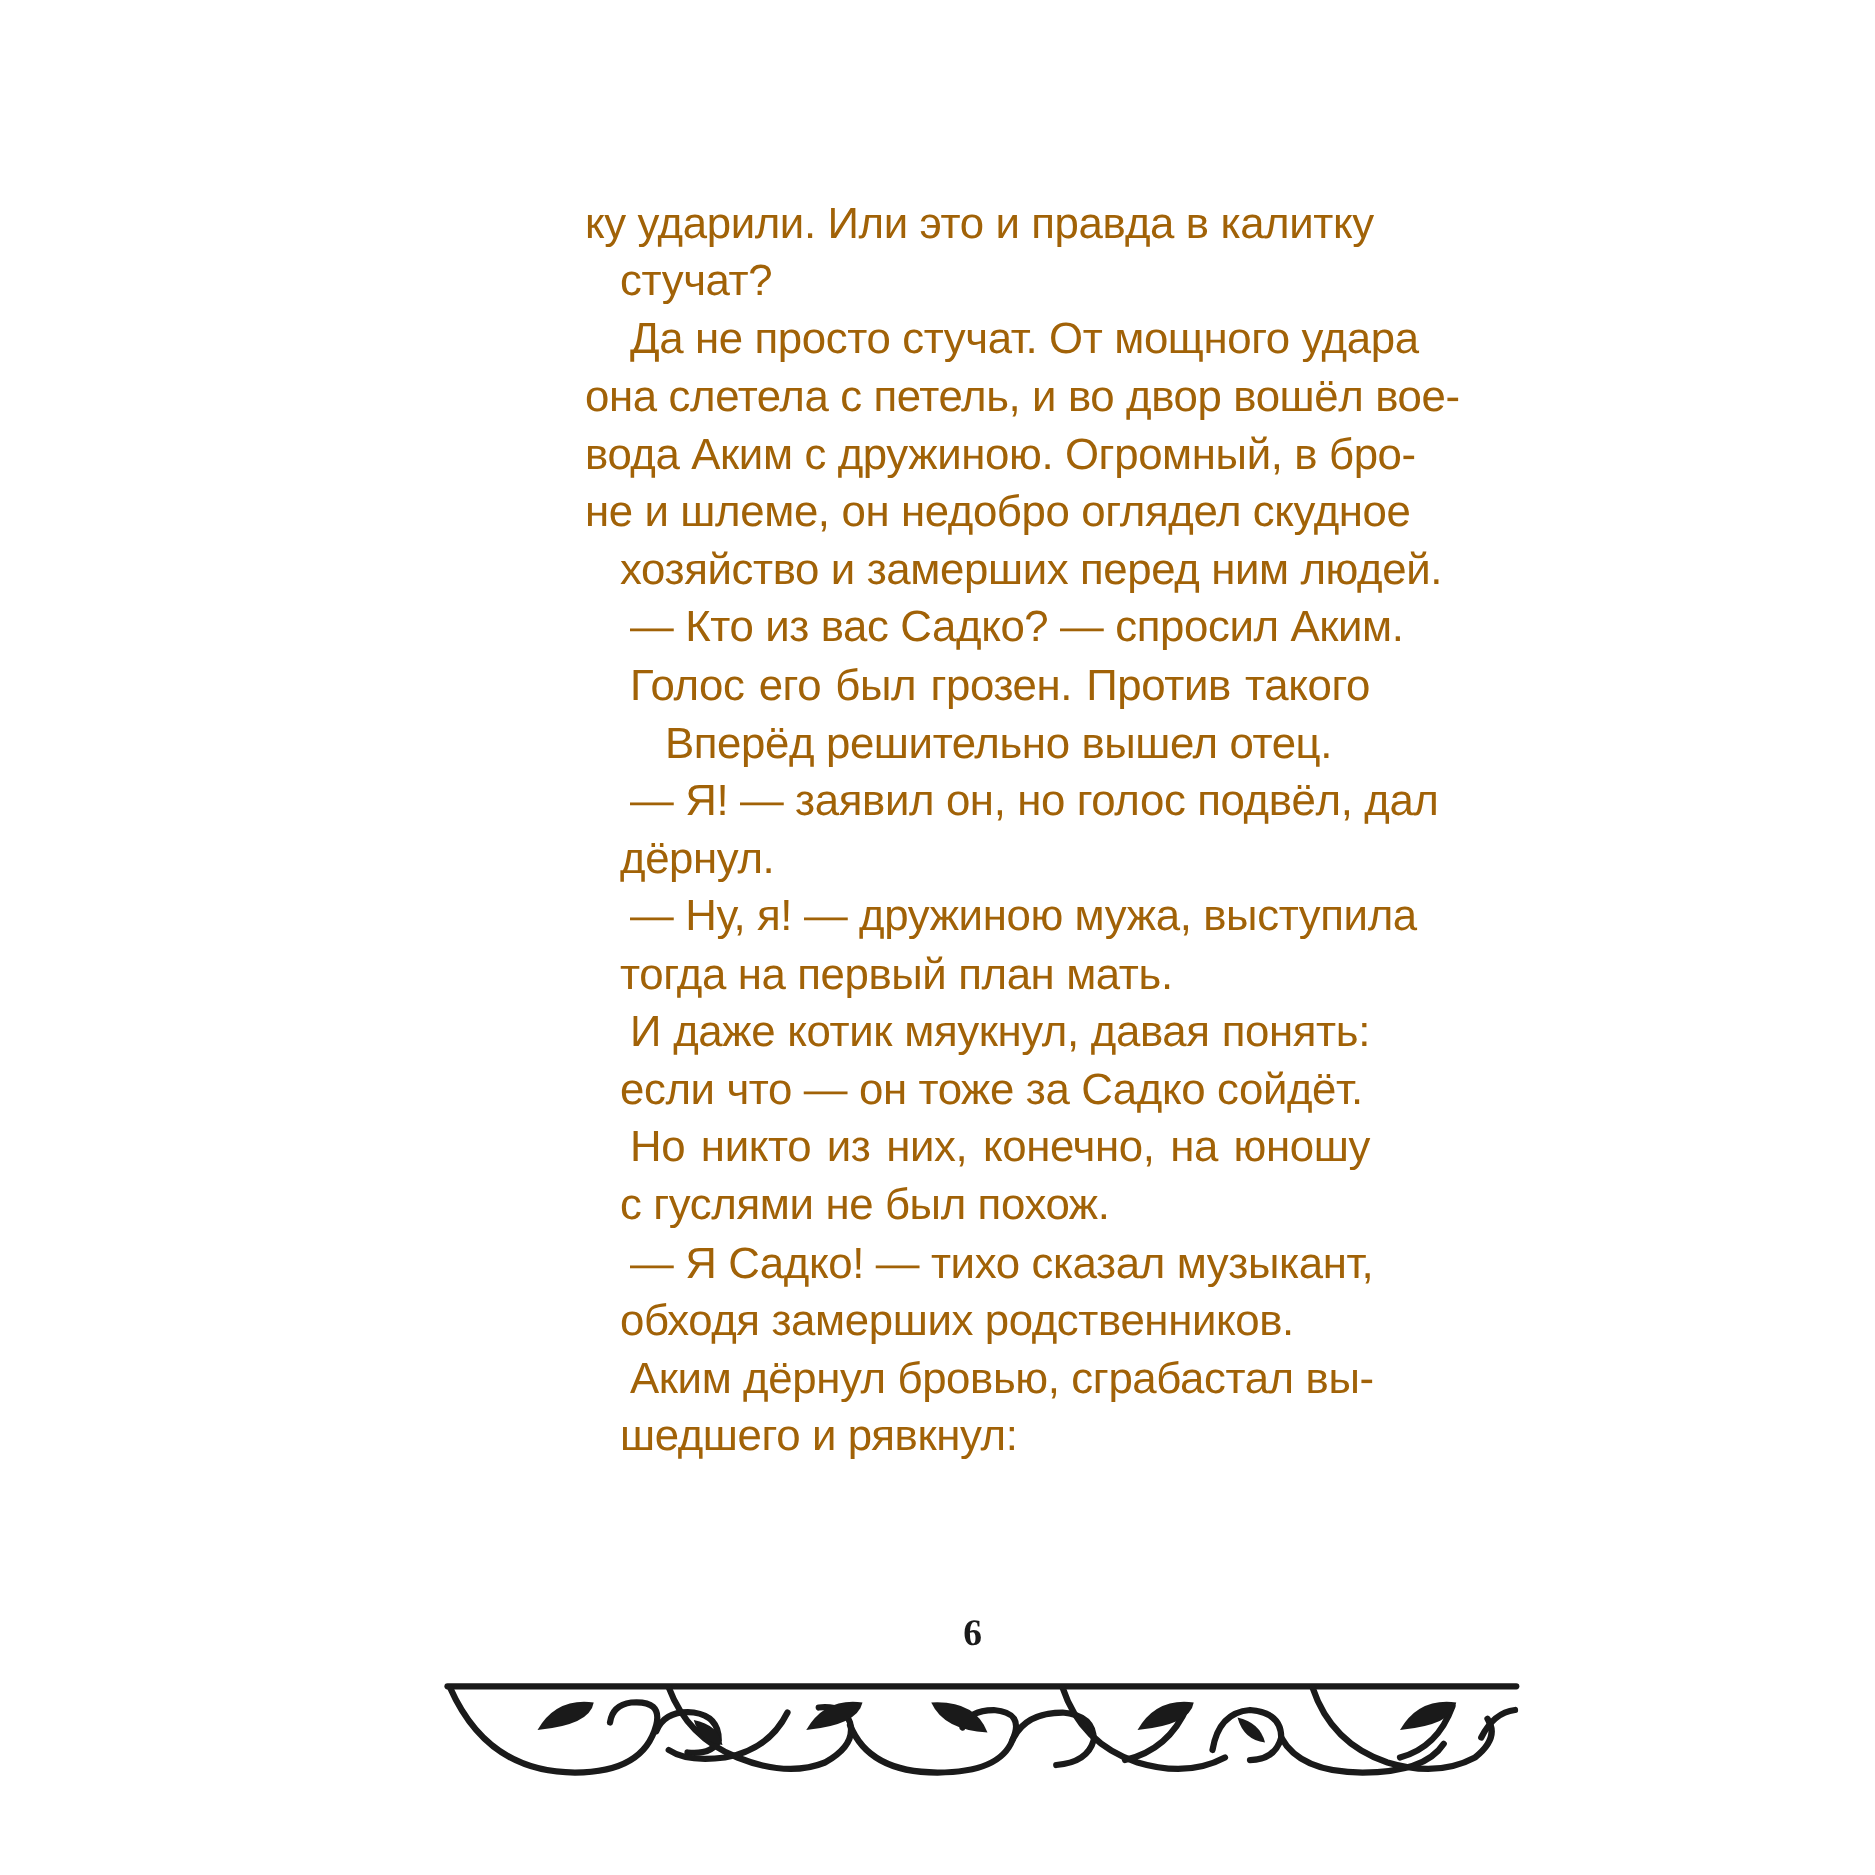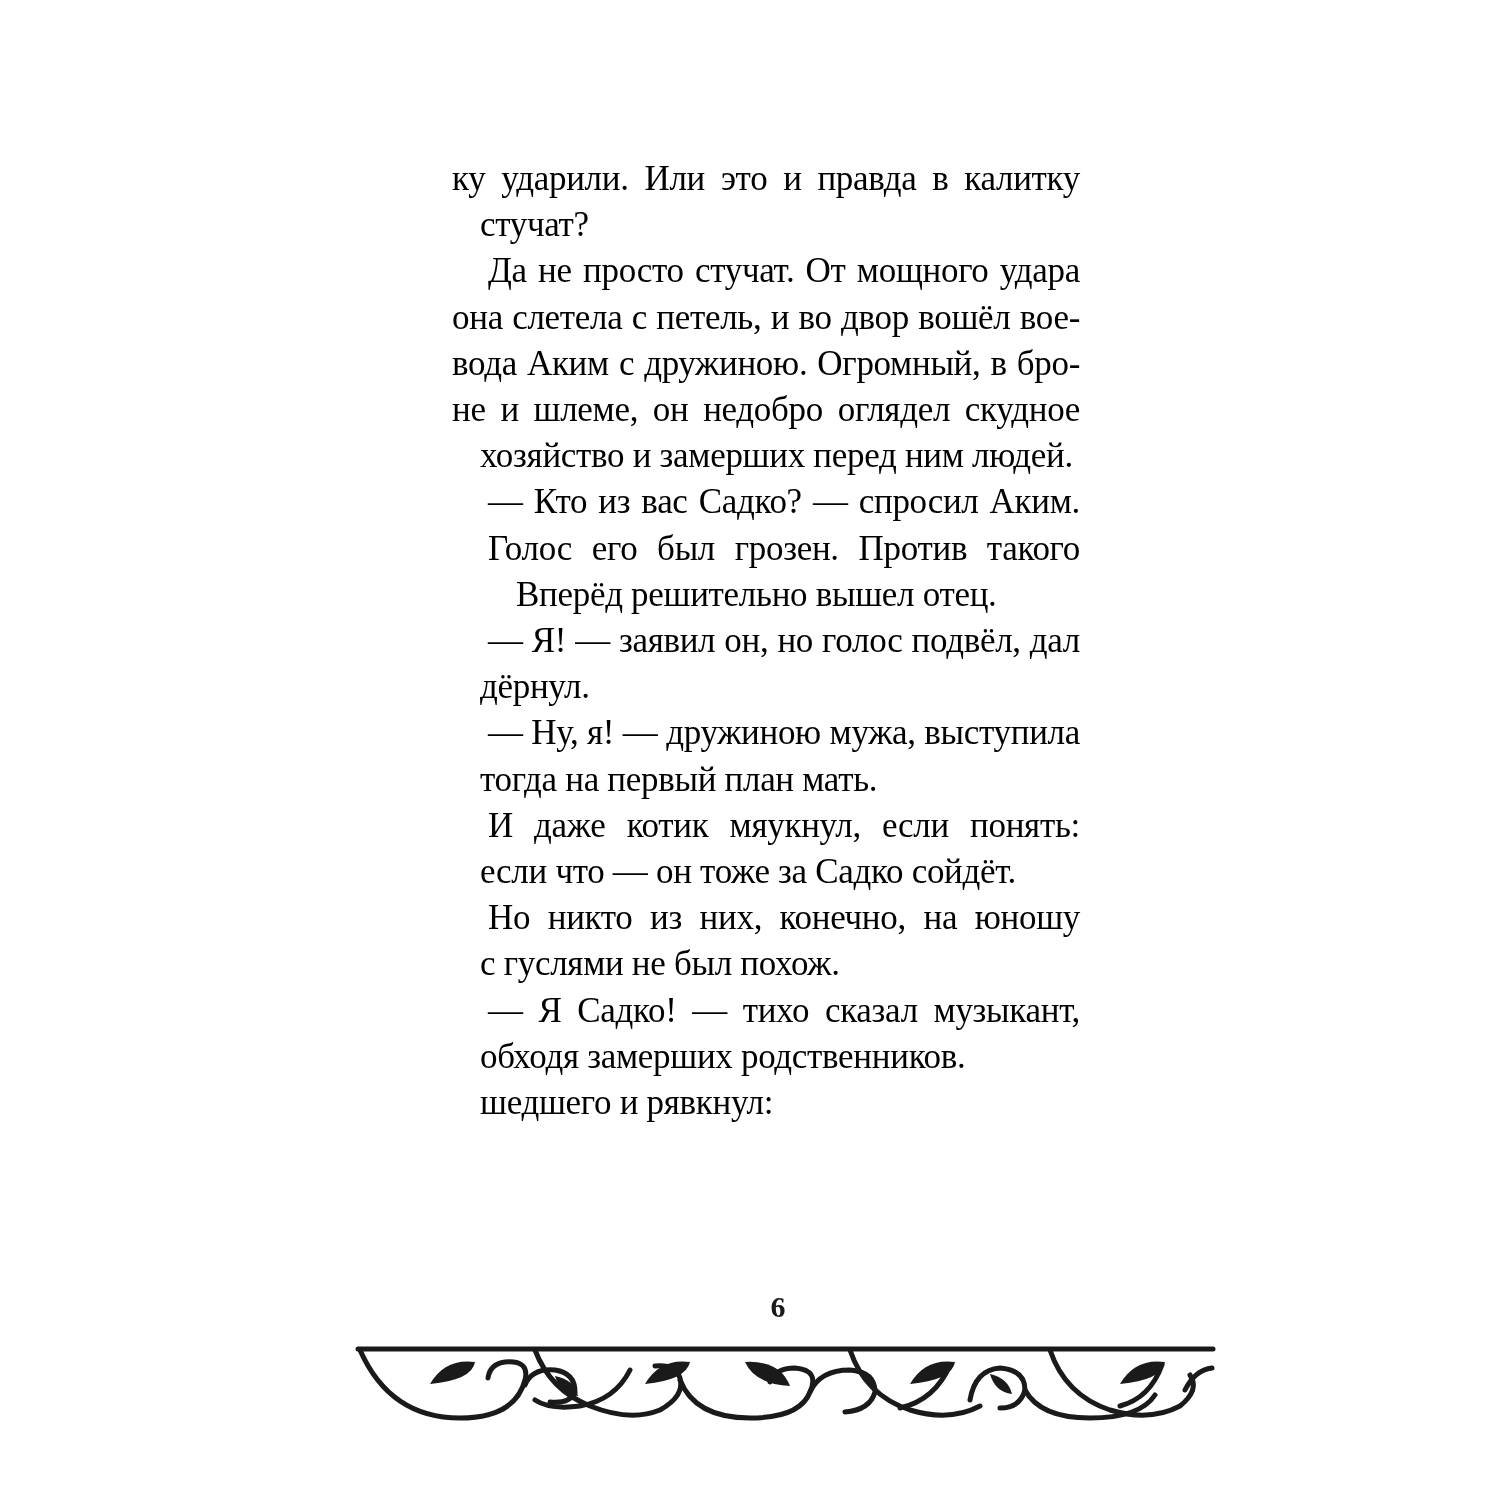--- a/index.html
+++ b/index.html
@@ -1,25 +1,25 @@
 <!DOCTYPE html>
 <html><head>
 <meta charset="utf-8">
 <style>
   html, body { margin: 0; padding: 0; background: #ffffff; }
   body { width: 1500px; height: 1500px; position: relative; overflow: hidden; }
   .page-text {
     position: absolute;
-    left: 452px;
+    left: 468px;
     top: 156px;
     width: 628px;
-    font-family: Liberation Serif, serif;
+    font-family: Liberation Sans, sans-serif;
     font-size: 35px;
     line-height: 46.2px;
-    color: #000000;
+    color: #a16207;
     letter-spacing: -0.3px;
   }
   .para {
     margin: 0;
     text-align: justify;
     text-align-last: left;
     hyphens: manual;
   }
   .line { display: block; text-align: justify; text-align-last: justify; white-space: nowrap; }
   .line.last { text-align-last: left; margin-left: 28px; }
@@ -68,32 +68,33 @@
   </p>
   <p class="para">
     <span class="line" style="padding-left:36px">— Я! — заявил он, но голос подвёл, дал</span>
     <span class="line last">дёрнул.</span>
   </p>
   <p class="para">
     <span class="line" style="padding-left:36px">— Ну, я! — дружиною мужа, выступила</span>
     <span class="line last">тогда на первый план мать.</span>
   </p>
   <p class="para">
-    <span class="line" style="padding-left:36px">И даже котик мяукнул, если понять:</span>
+    <span class="line" style="padding-left:36px">И даже котик мяукнул, давая понять:</span>
     <span class="line last">если что — он тоже за Садко сойдёт.</span>
   </p>
   <p class="para">
     <span class="line" style="padding-left:36px">Но никто из них, конечно, на юношу</span>
     <span class="line last">с гуслями не был похож.</span>
   </p>
   <p class="para">
     <span class="line" style="padding-left:36px">— Я Садко! — тихо сказал музыкант,</span>
     <span class="line last">обходя замерших родственников.</span>
   </p>
   <p class="para">
+    <span class="line" style="padding-left:36px">Аким дёрнул бровью, сграбастал вы-</span>
     <span class="line last">шедшего и рявкнул:</span>
   </p>
 </div>
 
 <div class="page-number">6</div>
 
 <svg class="ornament" viewBox="0 0 870 90" xmlns="http://www.w3.org/2000/svg">
   <g fill="none" stroke="#1a1a1a" stroke-width="5" stroke-linecap="round">
 
     <line x1="8" y1="9" x2="863" y2="9"></line>

